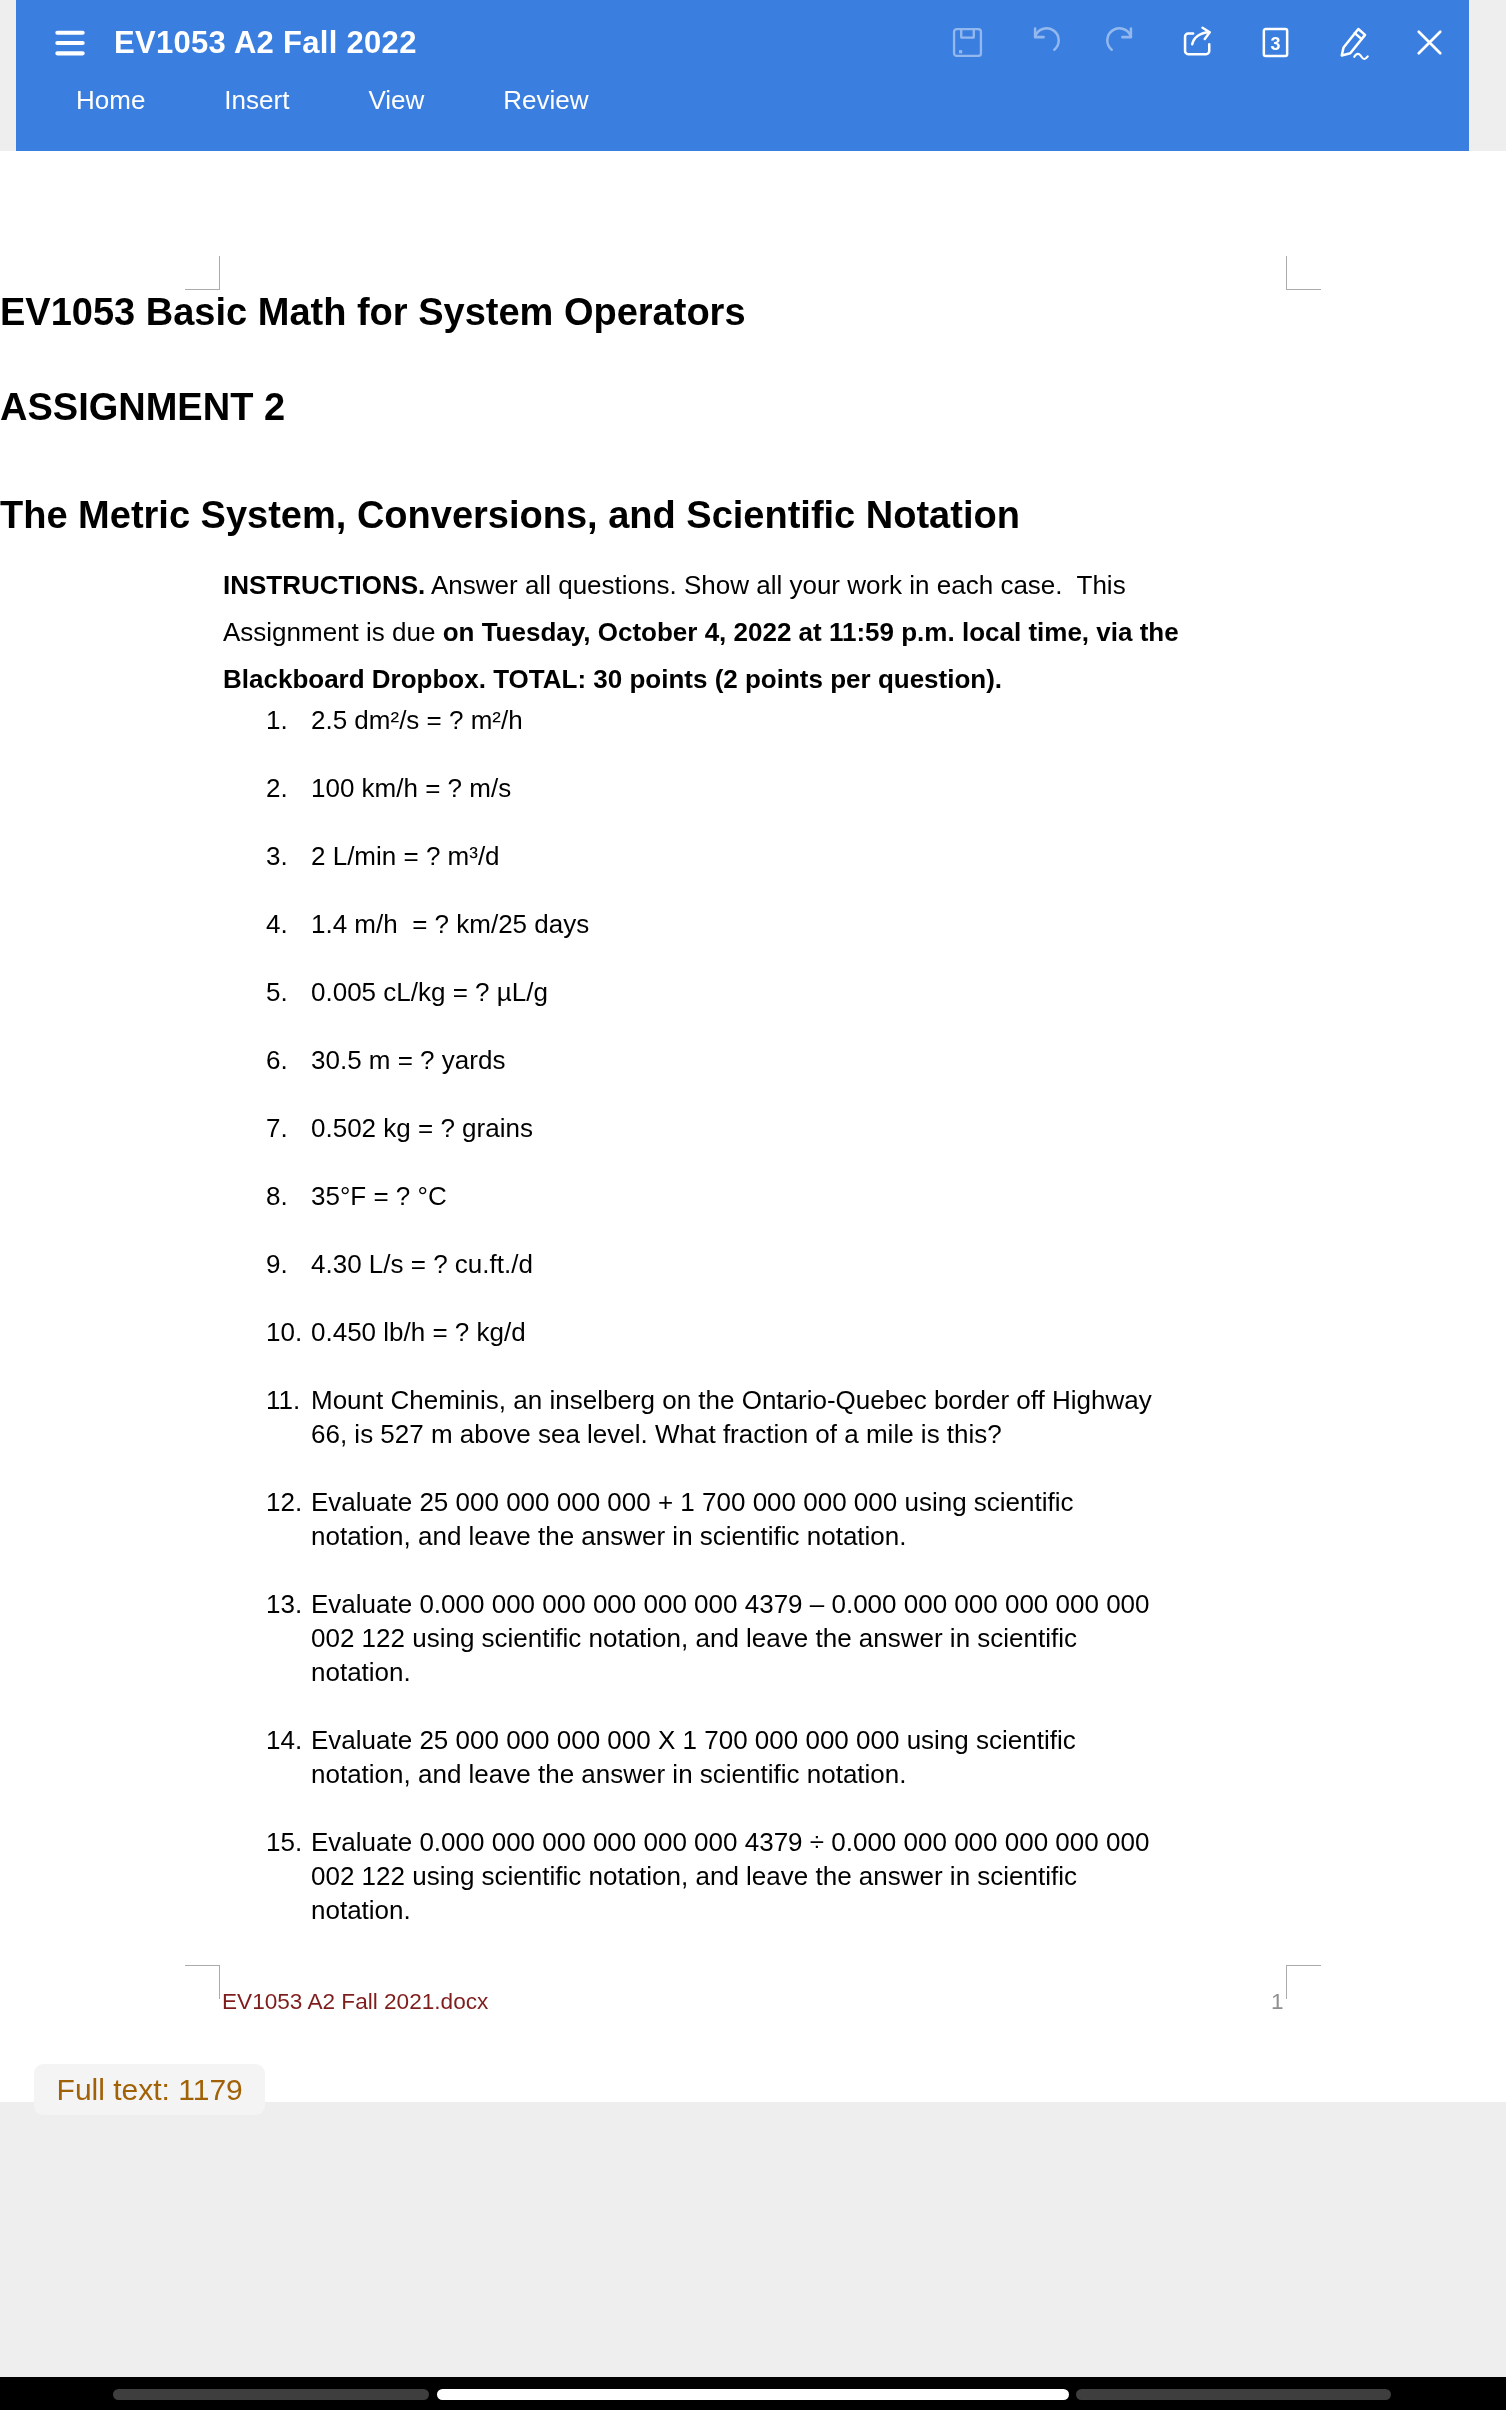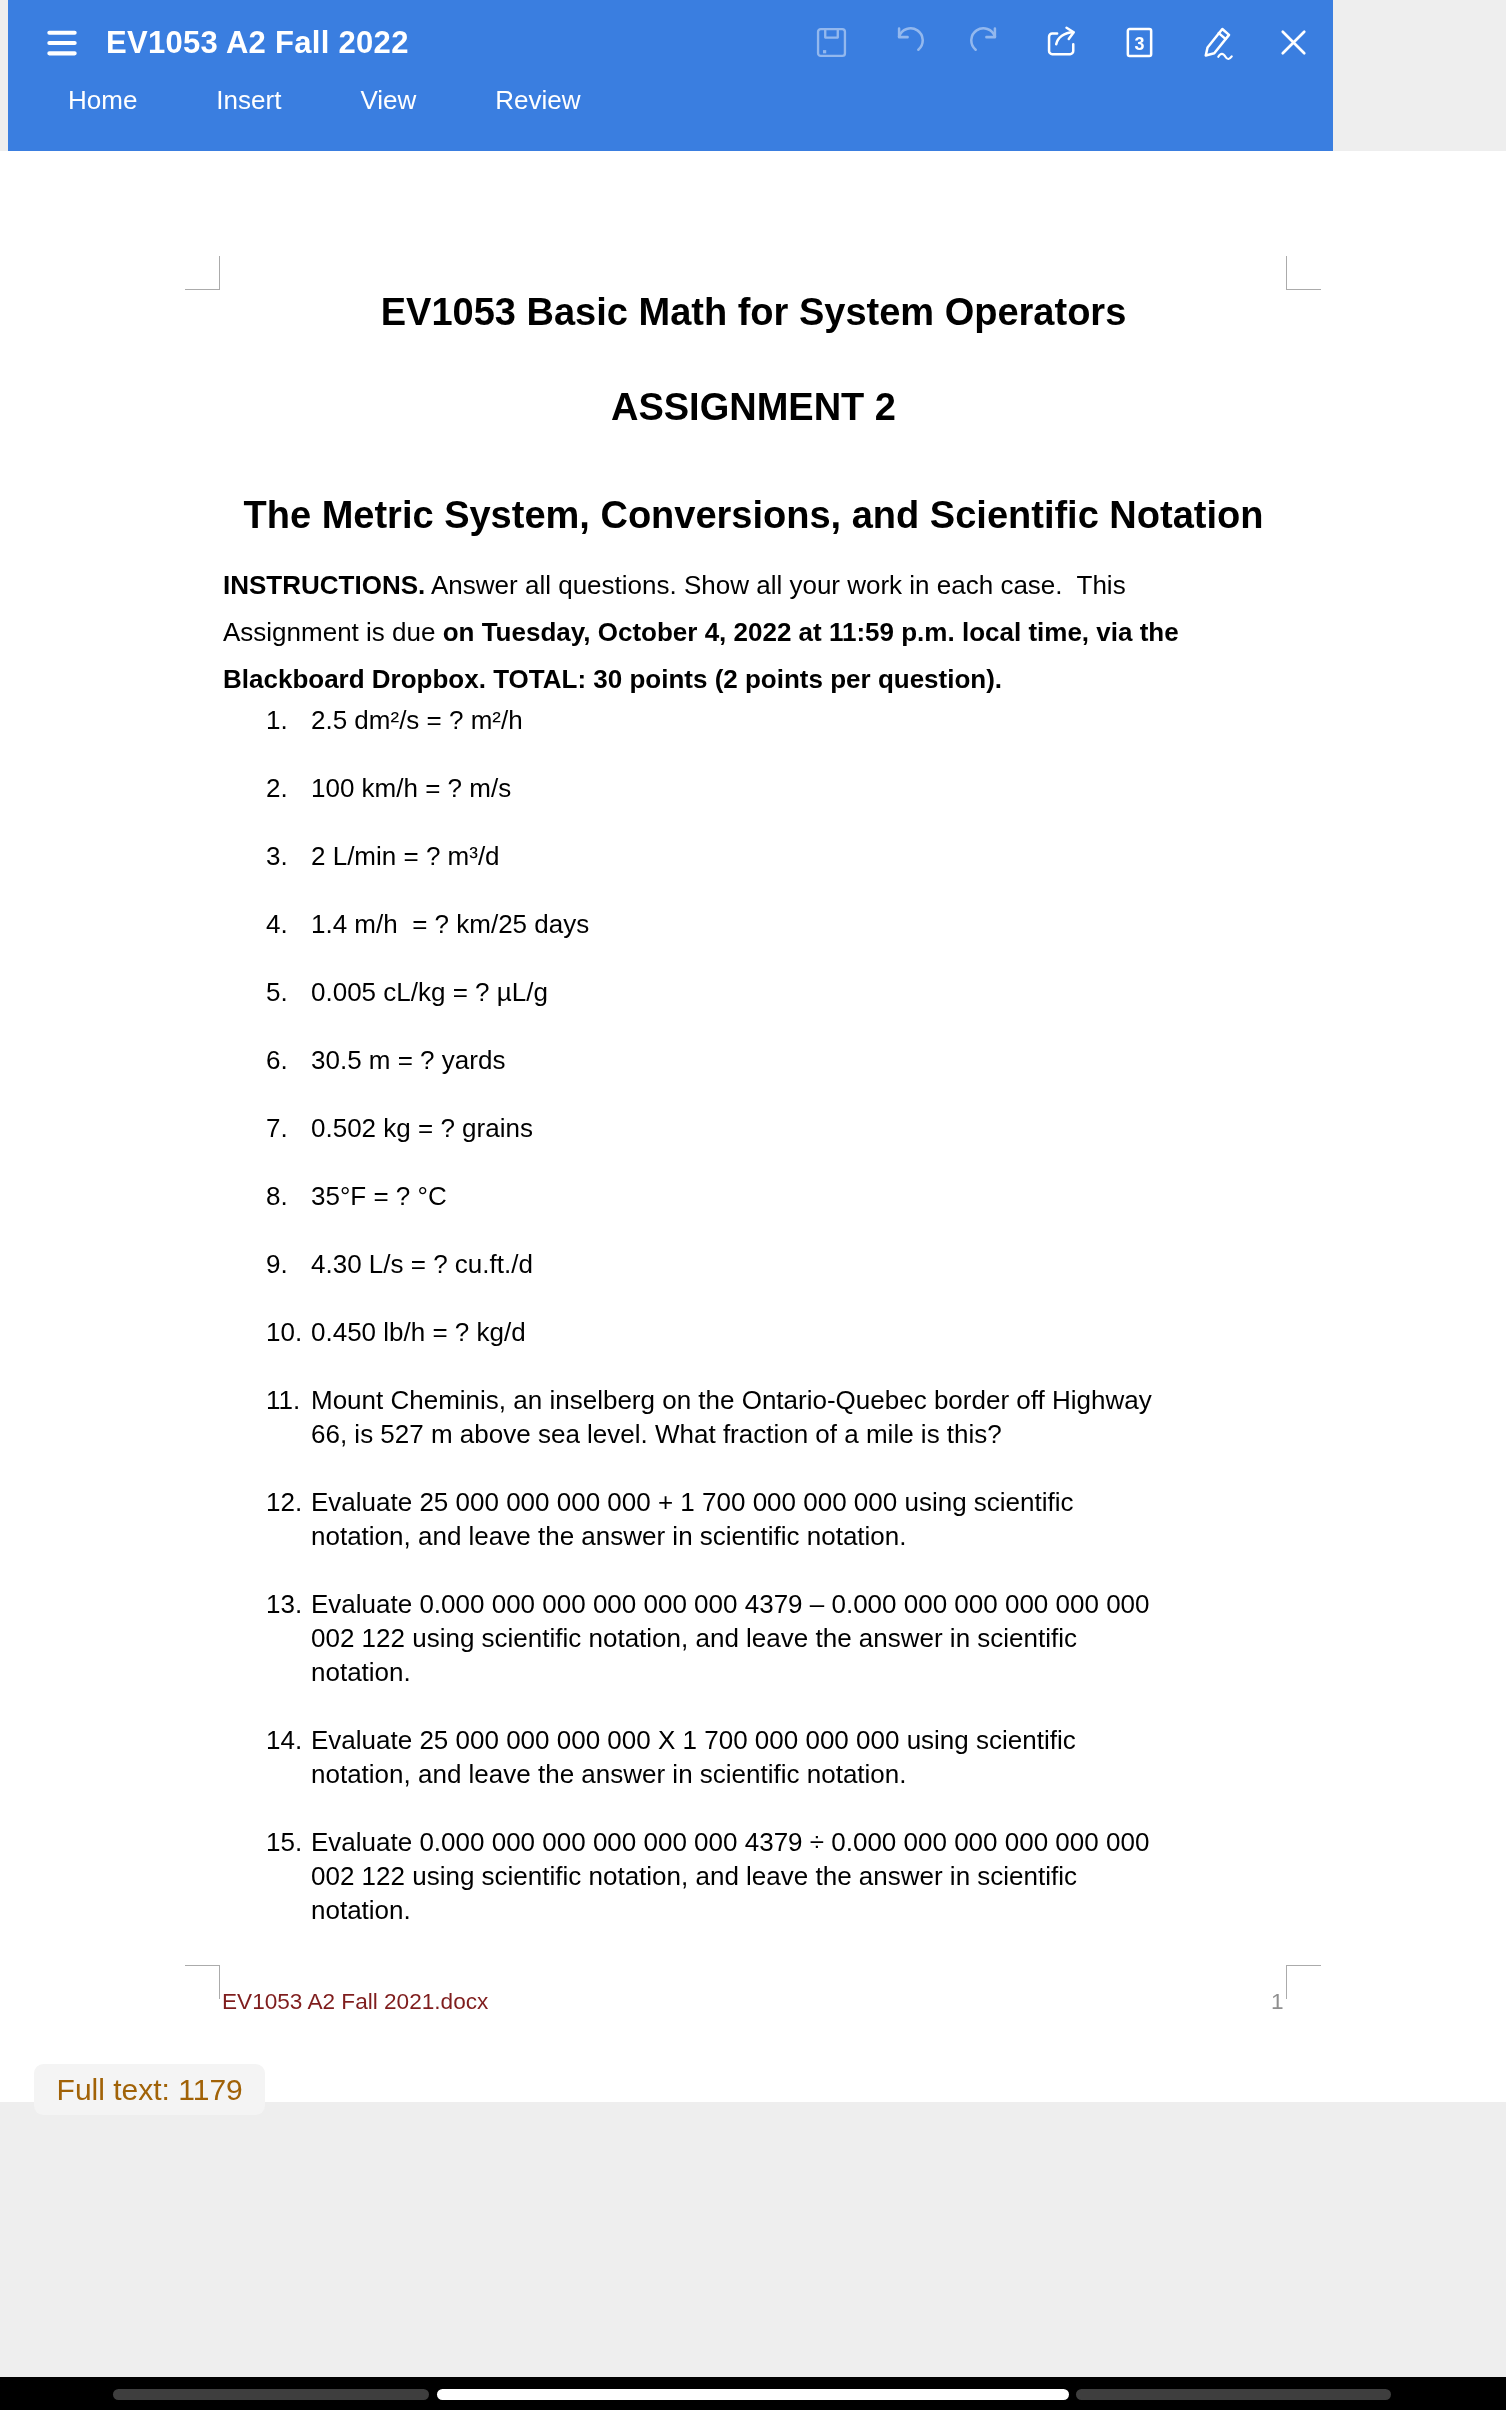--- a/index.html
+++ b/index.html
@@ -3,39 +3,39 @@
 <meta charset="utf-8">
 <style>
   * { margin:0; padding:0; box-sizing:border-box; }
   html,body { background:#555; }
   .screen {
     position:relative; width:1507px; height:2411px; overflow:hidden;
     background:#eeeeee; font-family:"Liberation Sans", sans-serif;
   }
 
   
-  .topbar { position:absolute; top:0; left:8px; width:1325px; height:151px; background:#3a7ee0; }
+  .topbar { position:absolute; top:0; left:16px; width:1453px; height:151px; background:#3a7ee0; }
   .topbar-row1 { position:absolute; top:0; left:0; right:0; height:85px; display:flex; align-items:center; }
   .hamburger { margin-left:38px; width:32px; height:32px; display:flex; align-items:center; justify-content:center; cursor:pointer; }
   .app-title { margin-left:28px; color:#ffffff; font-size:31px; font-weight:bold; letter-spacing:0.3px; }
   .actions { margin-left:auto; display:flex; align-items:center; gap:32px; padding-right:17px; }
   .icon-btn { width:45px; height:45px; display:flex; align-items:center; justify-content:center; cursor:pointer; }
   .icon-btn.dimmed { opacity:.45; }
   .topbar-row2 { position:absolute; top:85px; left:0; right:0; height:66px; display:flex; padding-left:60px; }
   .menu-tab { color:#ffffff; font-size:26px; margin-right:79px; cursor:pointer; }
 
   
   .doc { position:absolute; top:151px; left:0; width:1507px; height:1951px; background:#ffffff; color:#000; }
   .mark { position:absolute; width:35px; height:34px; }
   .mark.tl { left:185px;  top:105px;  border-right:1.9px solid #ababab; border-bottom:1.9px solid #ababab; }
   .mark.tr { left:1286px; top:105px;  border-left:1.9px  solid #ababab; border-bottom:1.9px solid #ababab; }
   .mark.bl { left:185px;  top:1814px; border-right:1.9px solid #ababab; border-top:1.9px solid #ababab; }
   .mark.br { left:1286px; top:1814px; border-left:1.9px  solid #ababab; border-top:1.9px solid #ababab; }
 
-  .h1, .h2, .h3 { position:absolute; left:0; right:0; text-align:center; font-weight:bold; font-size:38px; line-height:45px; }
+  .h1, .h2, .h3 { position:absolute; left:0; right:0; font-weight:bold; font-size:38px; line-height:45px; }
   .h1 { top:139px; } .h2 { top:234px; } .h3 { top:326px;margin-top:16px; }
 
   .instructions { position:absolute; left:223px; top:411px; width:1097px;
                   font-size:26px; line-height:47px; white-space:pre-wrap; }
   .b { font-weight:bold; }
 
   .qlist { position:absolute; left:266px; top:552px; width:1045px; list-style:none; }
   .q { display:flex; margin-bottom:34px; font-size:26px; line-height:34px; }
   .q-num { width:45px; flex:none; }
   .q-text { flex:1; white-space:pre-wrap; }

